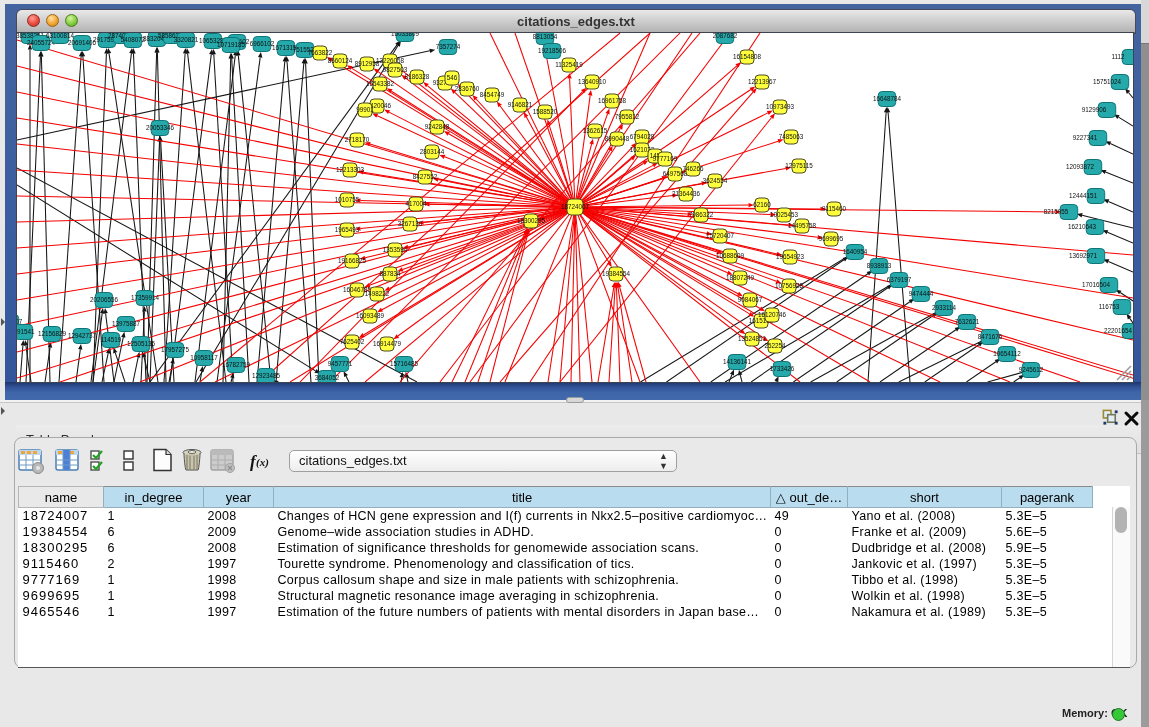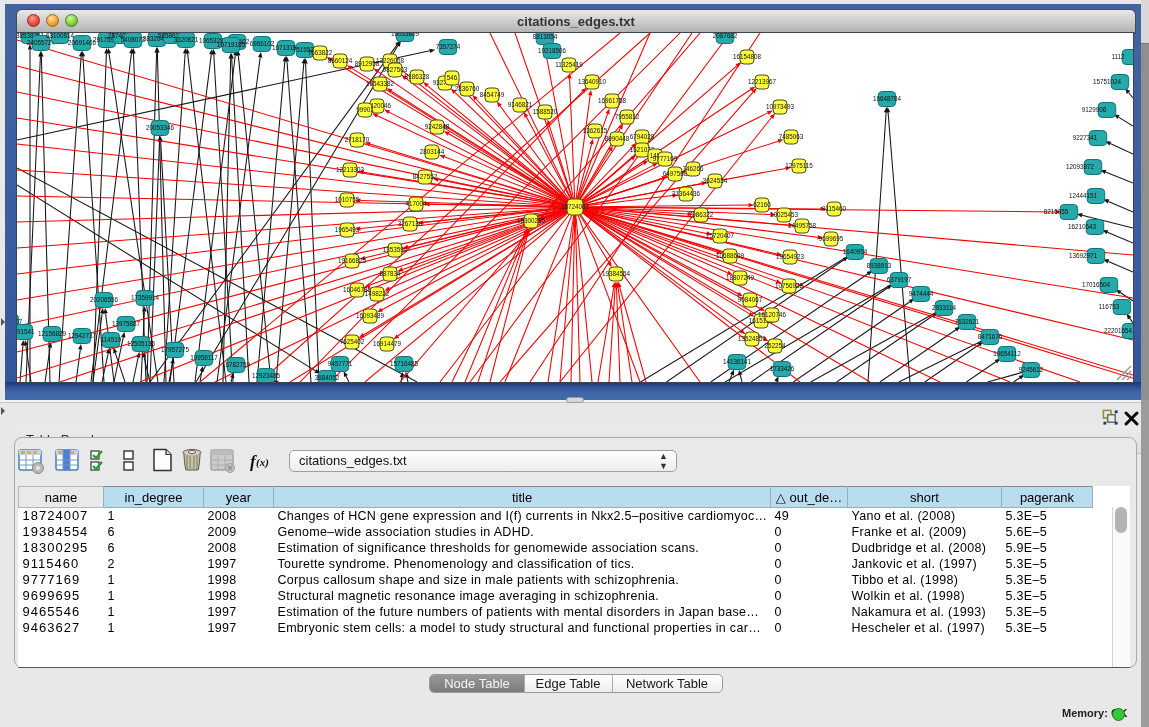--- a/index.html
+++ b/index.html
@@ -849,43 +849,27 @@
           <td>0</td>
           <td>Wolkin et al. (1998)</td>
           <td>5.3E–5</td>
         </tr>
 <tr>
           <td class="c0">9465546</td>
           <td>1</td>
           <td>1997</td>
           <td>Estimation of the future numbers of patients with mental disorders in Japan base…</td>
           <td>0</td>
-          <td>Nakamura et al. (1993)</td>
-          <td>5.3E–5</td>
-        </tr>
-<tr>
-          <td class="c0">9463627</td>
-          <td>1</td>
-          <td>1997</td>
-          <td>Embryonic stem cells: a model to study structural and functional properties in car…</td>
-          <td>0</td>
-          <td>Hescheler et al. (1997)</td>
+          <td>Nakamura et al. (1989)</td>
           <td>5.3E–5</td>
         </tr>
   </tbody>
     </table>
   <div id="vscroll"></div>
     <div id="vthumb"></div>
-  <div id="tabs">
-    <div class="seg sel" style="left:0;width:94px;">Node Table</div>
-    <div class="seg" style="left:94px;width:88px;">Edge Table</div>
-    <div class="seg" style="left:182px;width:110px;">Network Table</div>
-    <div class="sep" style="left:94px;"></div>
-      <div class="sep" style="left:182px;"></div>
-  </div>
   <div id="mem">Memory: OK</div>
     <div id="memdot"></div>
   <svg style="position:absolute;left:0;top:317px;width:6px;height:10px;">
       <polygon points="1,1 5,5 1,9" fill="#555"></polygon>
     </svg>
   <svg style="position:absolute;left:0;top:406px;width:6px;height:10px;">
       <polygon points="1,1 5,5 1,9" fill="#555"></polygon>
     </svg>
   <div id="rstrip"></div>
     <div id="rstriptop"></div>

